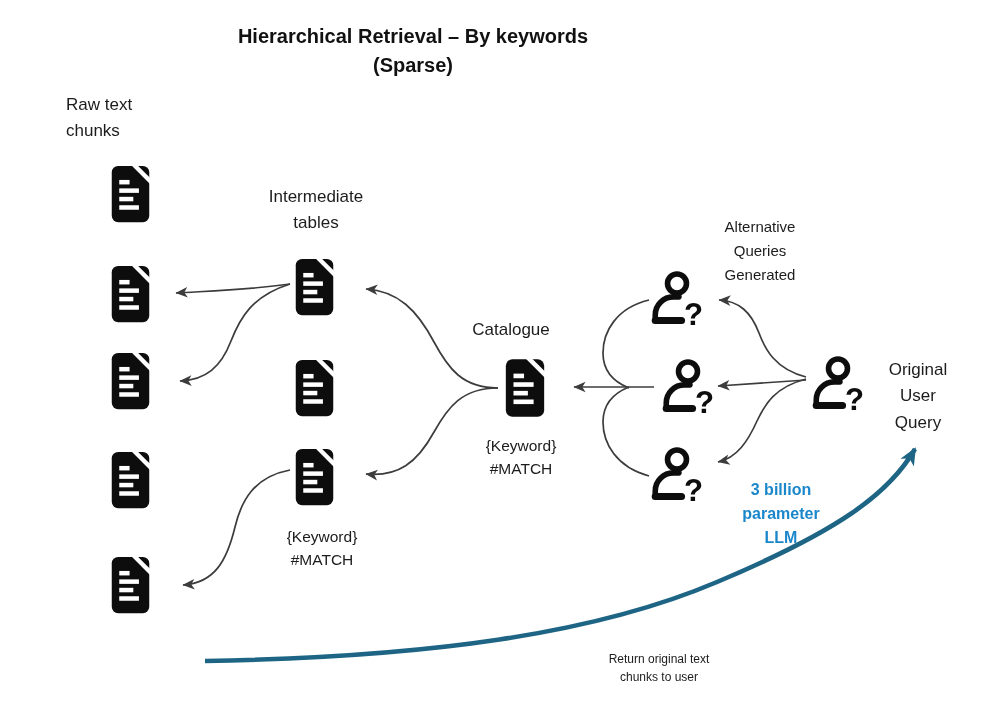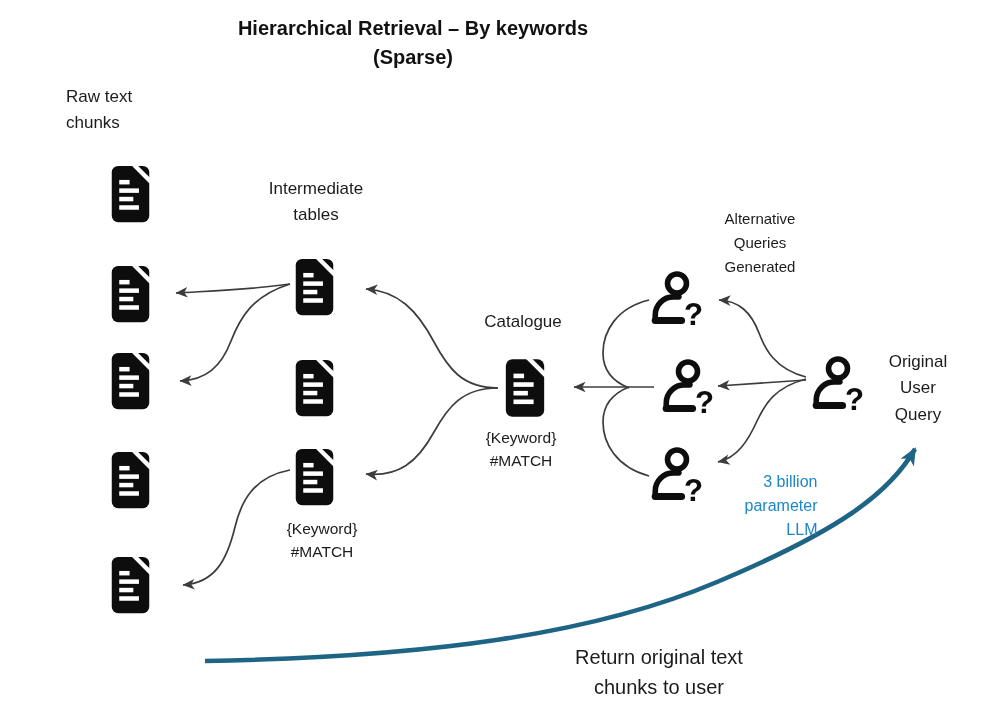--- a/index.html
+++ b/index.html
@@ -8,37 +8,38 @@
     width:991px;height:718px;
     background:#ffffff;
     font-family:"Liberation Sans","DejaVu Sans",sans-serif;
     color:#1c1c1c;
     overflow:hidden;
   }
   .lbl{
     position:absolute;
     white-space:pre-line;
     line-height:1.5;
+    margin-top:8px;
   }
   .center{ transform:translateX(-50%); text-align:center; }
   #title{
     top:14px; left:413px;
     font-size:20px; font-weight:700; color:#111;
     line-height:1.45;
   }
   #lbl-raw{ left:66px; top:84px; font-size:17px; text-align:left; }
   #lbl-int{ left:316px; top:176px; font-size:17px; }
-  #lbl-cat{ left:523px; top:309px; font-size:17px; }
+  #lbl-cat{ left:511px; top:309px; font-size:17px; }
   #lbl-cat-kw{ left:521px; top:426px; font-size:15.5px; }
   #lbl-int-kw{ left:322px; top:517px; font-size:15.5px; }
   #lbl-alt{ left:760px; top:207px; font-size:15px; line-height:1.6; }
   #lbl-ouq{ left:918px; top:349px; font-size:17px; line-height:1.55; }
-  #lbl-llm{ left:781px; top:470px; font-size:16px; color:#1b87cb; font-weight:400;text-align:right; }
+  #lbl-llm{ left:781px; top:470px; font-size:16px; color:#1b87cb; font-weight:700; }
   #lbl-pick{ left:123px; top:631px; font-size:16px; }
-  #lbl-return{ left:659px; top:642px; font-size:20px; }
+  #lbl-return{ left:659px; top:642px; font-size:12px; }
   .icon{ position:absolute; display:block; }
   .icon svg{ display:block; width:100%; height:100%; }
   #arrows{ position:absolute; left:0; top:0; }
 </style>
 </head>
 <body>
 
 <div id="stage">
 
   <svg id="arrows" width="991" height="718" viewBox="0 0 991 718">

